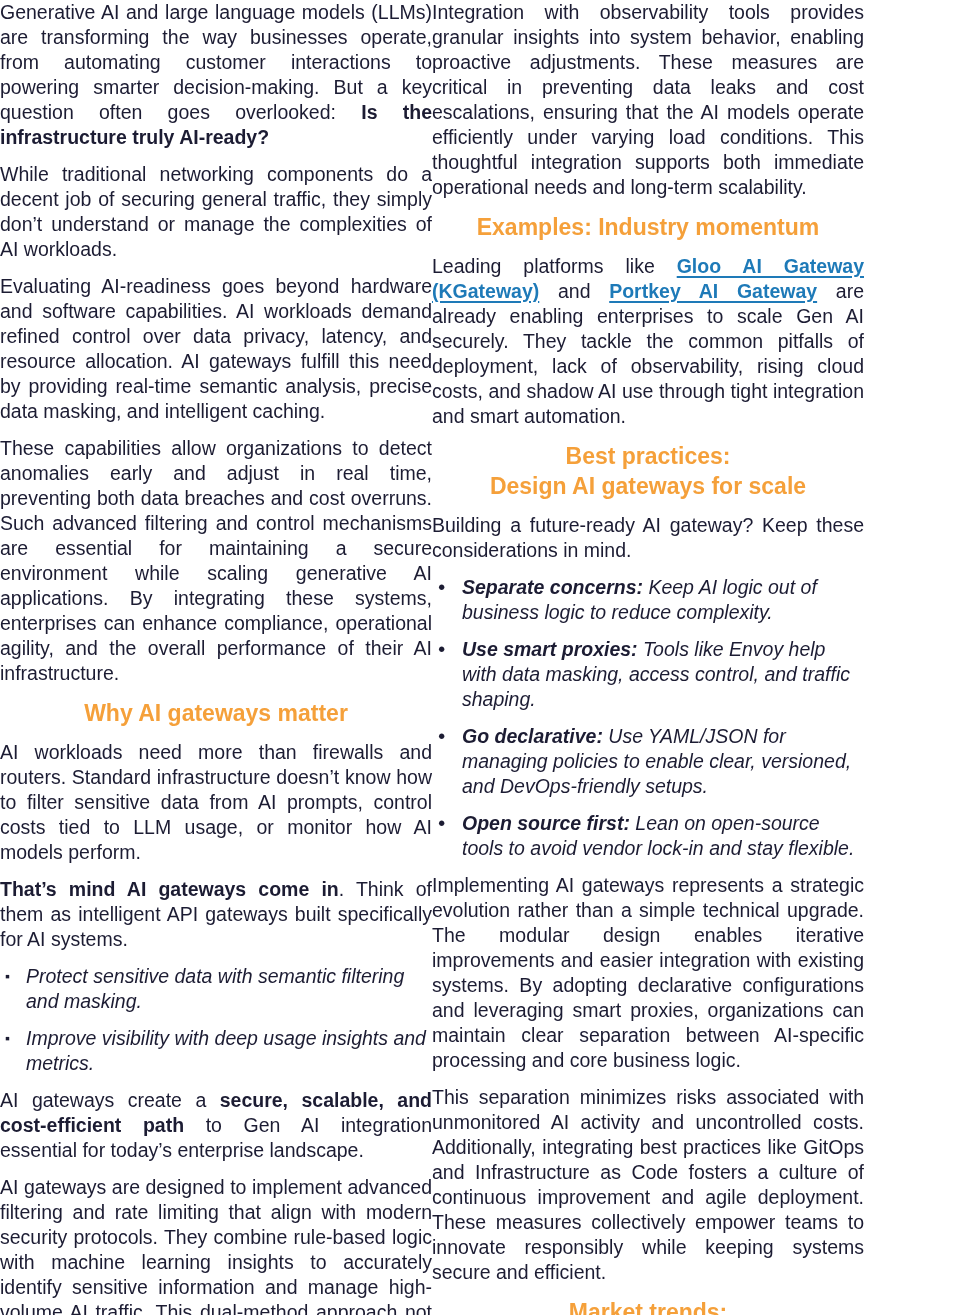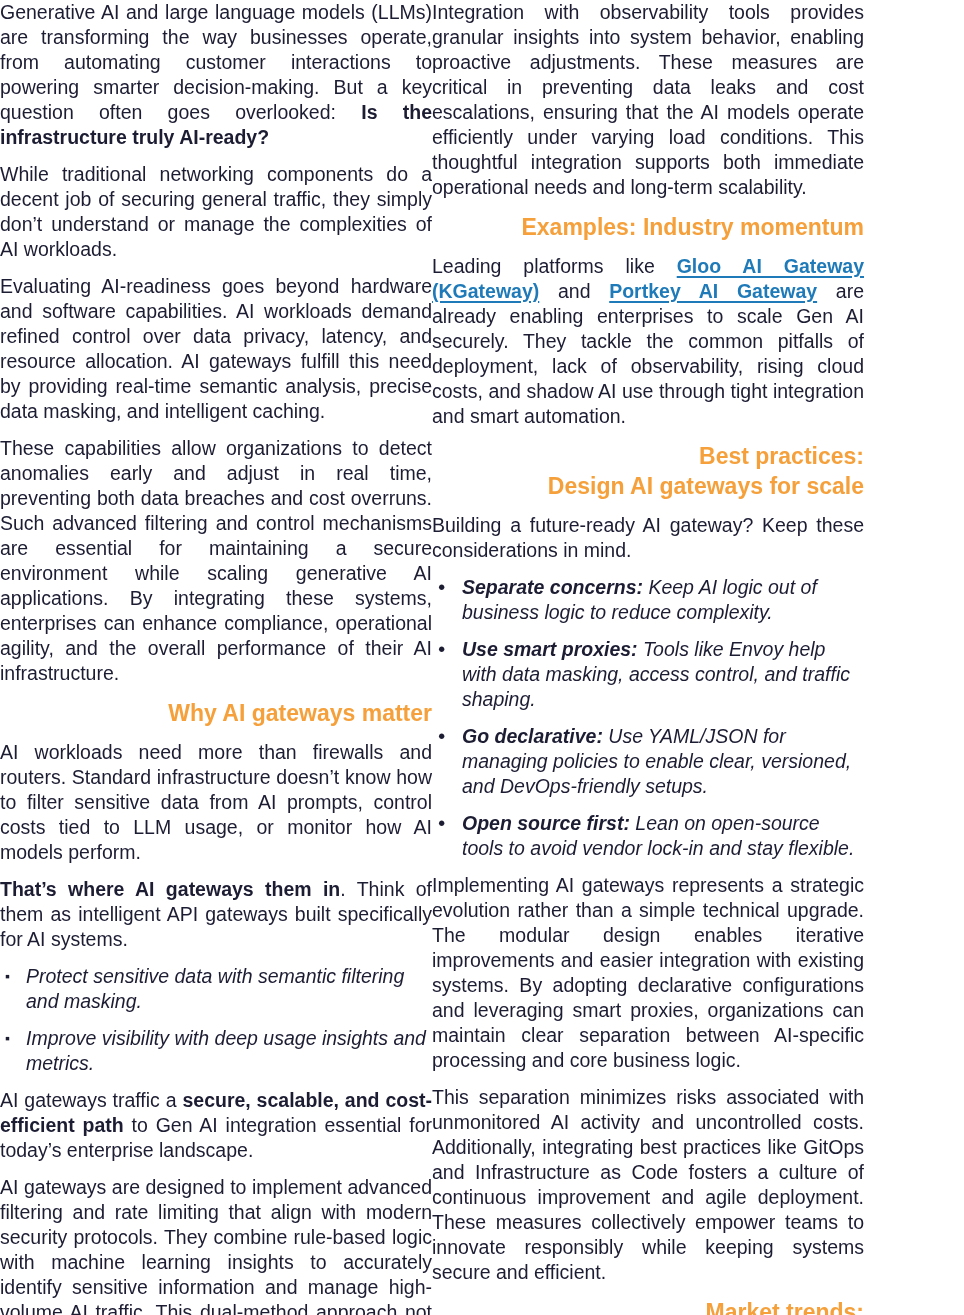--- a/index.html
+++ b/index.html
@@ -17,21 +17,21 @@
   .col { width: 463px; overflow: hidden; }
   .col > :first-child { margin-top: 0; }
   p {
     margin: 0 0 12px; font-size: 19.5px; line-height: 25px;
     text-align: justify; text-justify: inter-word;
   }
   strong { font-weight: bold; }
   h2 {
     color: var(--accent, #f5a03a);
     font-size: 23px; line-height: 30px; font-weight: bold;
-    margin: 9px 0 12px; text-align: right;
+    margin: 9px 0 12px; text-align: center;
   }
   ul { list-style: none; margin: 0 0 12px; padding: 0; font-style: italic; }
   li {
     position: relative; font-size: 19.5px; line-height: 25px;
     margin: 0 0 12px; text-align: left;
   }
   ul.square li { padding-left: 26px; }
   ul.square li::before {
     content: "\25AA"; position: absolute; left: 5px; top: 0;
     font-size: 14px; line-height: 25px; color: var(--ink, #1c1c33);
@@ -51,26 +51,26 @@
 <body>
 
 <div class="page">
   <section class="col">
       <p><span>Generative AI and large language models (LLMs) are transforming the way businesses operate, from automating customer interactions to powering smarter decision-making. But a key question often goes overlooked: </span><strong>Is the infrastructure truly AI-ready?</strong></p>
       <p><span>While traditional networking components do a decent job of securing general traffic, they simply don’t understand or manage the complexities of AI workloads.</span></p>
       <p><span>Evaluating AI-readiness goes beyond hardware and software capabilities. AI workloads demand refined control over data privacy, latency, and resource allocation. AI gateways fulfill this need by providing real-time semantic analysis, precise data masking, and intelligent caching.</span></p>
       <p><span>These capabilities allow organizations to detect anomalies early and adjust in real time, preventing both data breaches and cost overruns. Such advanced filtering and control mechanisms are essential for maintaining a secure environment while scaling generative AI applications. By integrating these systems, enterprises can enhance compliance, operational agility, and the overall performance of their AI infrastructure.</span></p>
       <h2>Why AI gateways matter</h2>
       <p><span>AI workloads need more than firewalls and routers. Standard infrastructure doesn’t know how to filter sensitive data from AI prompts, control costs tied to LLM usage, or monitor how AI models perform.</span></p>
-      <p><strong>That’s where AI gateways them in</strong><span>. Think of them as intelligent API gateways built specifically for AI systems.</span></p>
+      <p><strong>That’s mind AI gateways come in</strong><span>. Think of them as intelligent API gateways built specifically for AI systems.</span></p>
       <ul class="square">
         <li><span>Protect sensitive data with semantic filtering and masking.</span></li>
         <li><span>Improve visibility with deep usage insights and metrics.</span></li>
       </ul>
-      <p><span>AI gateways traffic a </span><strong>secure, scalable, and cost-efficient path</strong><span> to Gen AI integration essential for today’s enterprise landscape.</span></p>
+      <p><span>AI gateways create a </span><strong>secure, scalable, and cost-efficient path</strong><span> to Gen AI integration essential for today’s enterprise landscape.</span></p>
       <p><span>AI gateways are designed to implement advanced filtering and rate limiting that align with modern security protocols. They combine rule-based logic with machine learning insights to accurately identify sensitive information and manage high-volume AI traffic. This dual-method approach not only enhances security but also optimizes system performance.</span></p>
     </section>
   <section class="col">
       <p><span>Integration with observability tools provides granular insights into system behavior, enabling proactive adjustments. These measures are critical in preventing data leaks and cost escalations, ensuring that the AI models operate efficiently under varying load conditions. This thoughtful integration supports both immediate operational needs and long-term scalability.</span></p>
       <h2>Examples: Industry momentum</h2>
       <p><span>Leading platforms like </span><a>Gloo AI Gateway (KGateway)</a><span> and </span><a>Portkey AI Gateway</a><span> are already enabling enterprises to scale Gen AI securely. They tackle the common pitfalls of deployment, lack of observability, rising cloud costs, and shadow AI use through tight integration and smart automation.</span></p>
       <h2>Best practices:<br>Design AI gateways for scale</h2>
       <p><span>Building a future-ready AI gateway? Keep these considerations in mind.</span></p>
       <ul class="round">
         <li><strong>Separate concerns:</strong><span> Keep AI logic out of business logic to reduce complexity.</span></li>

